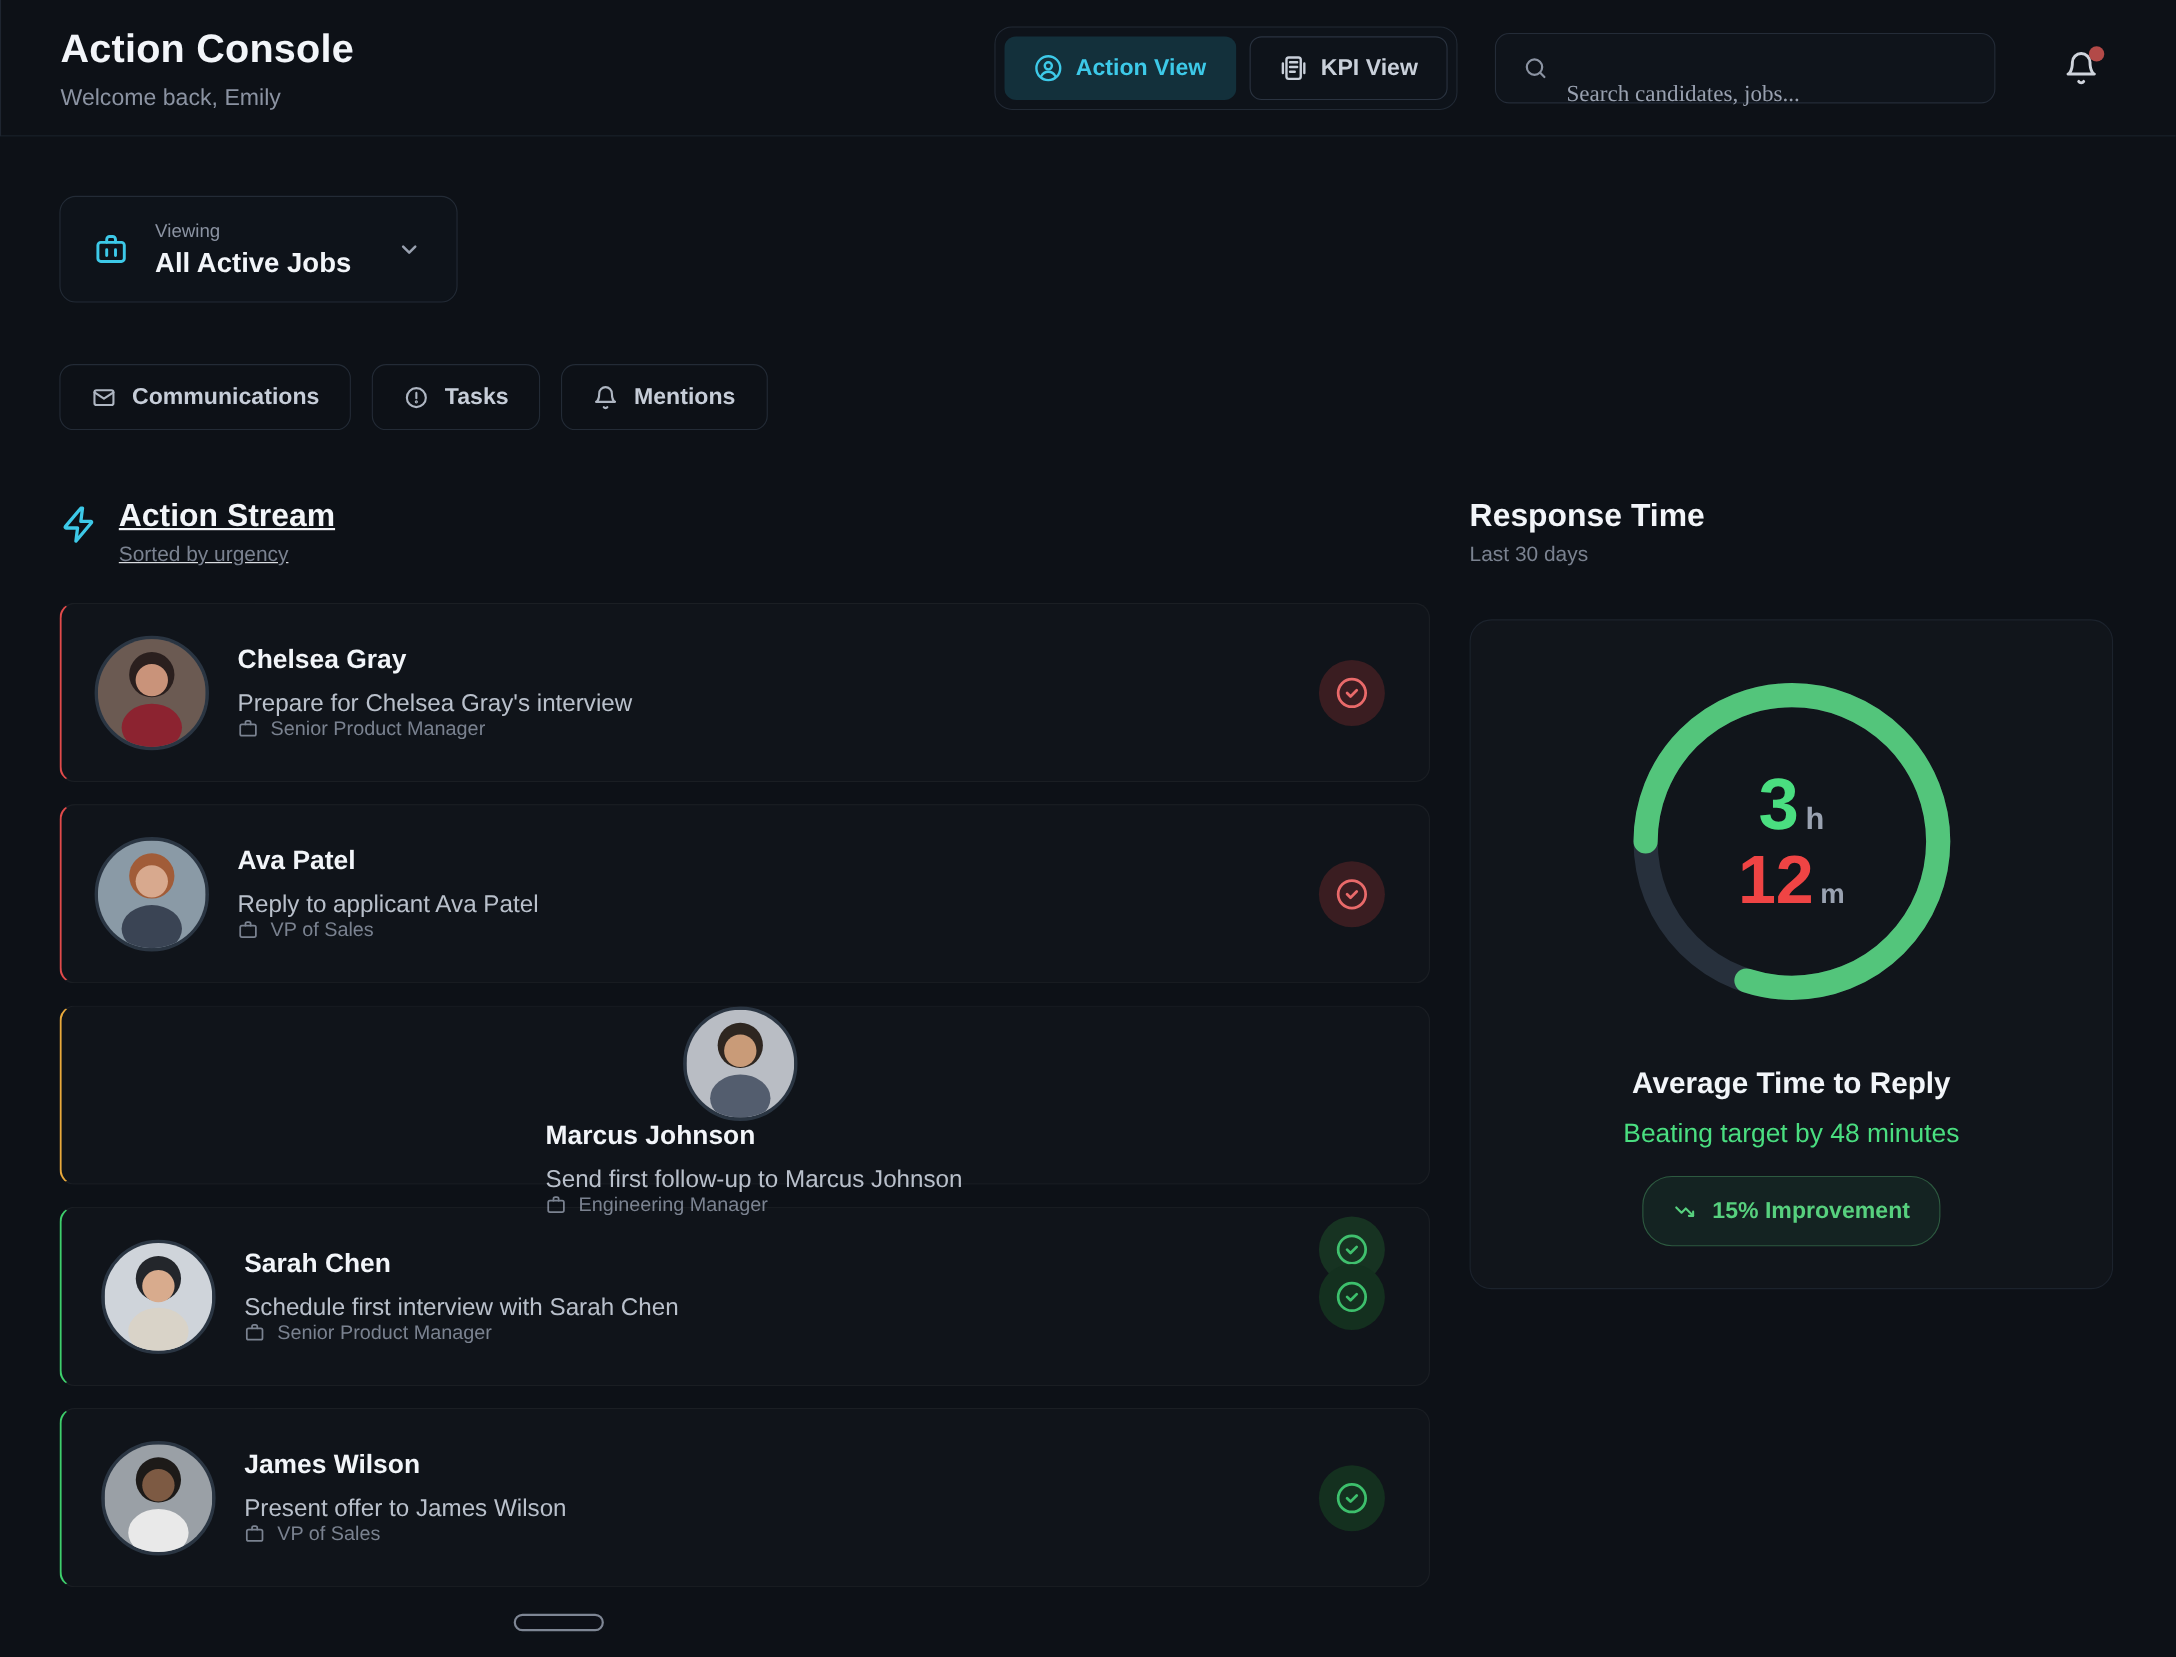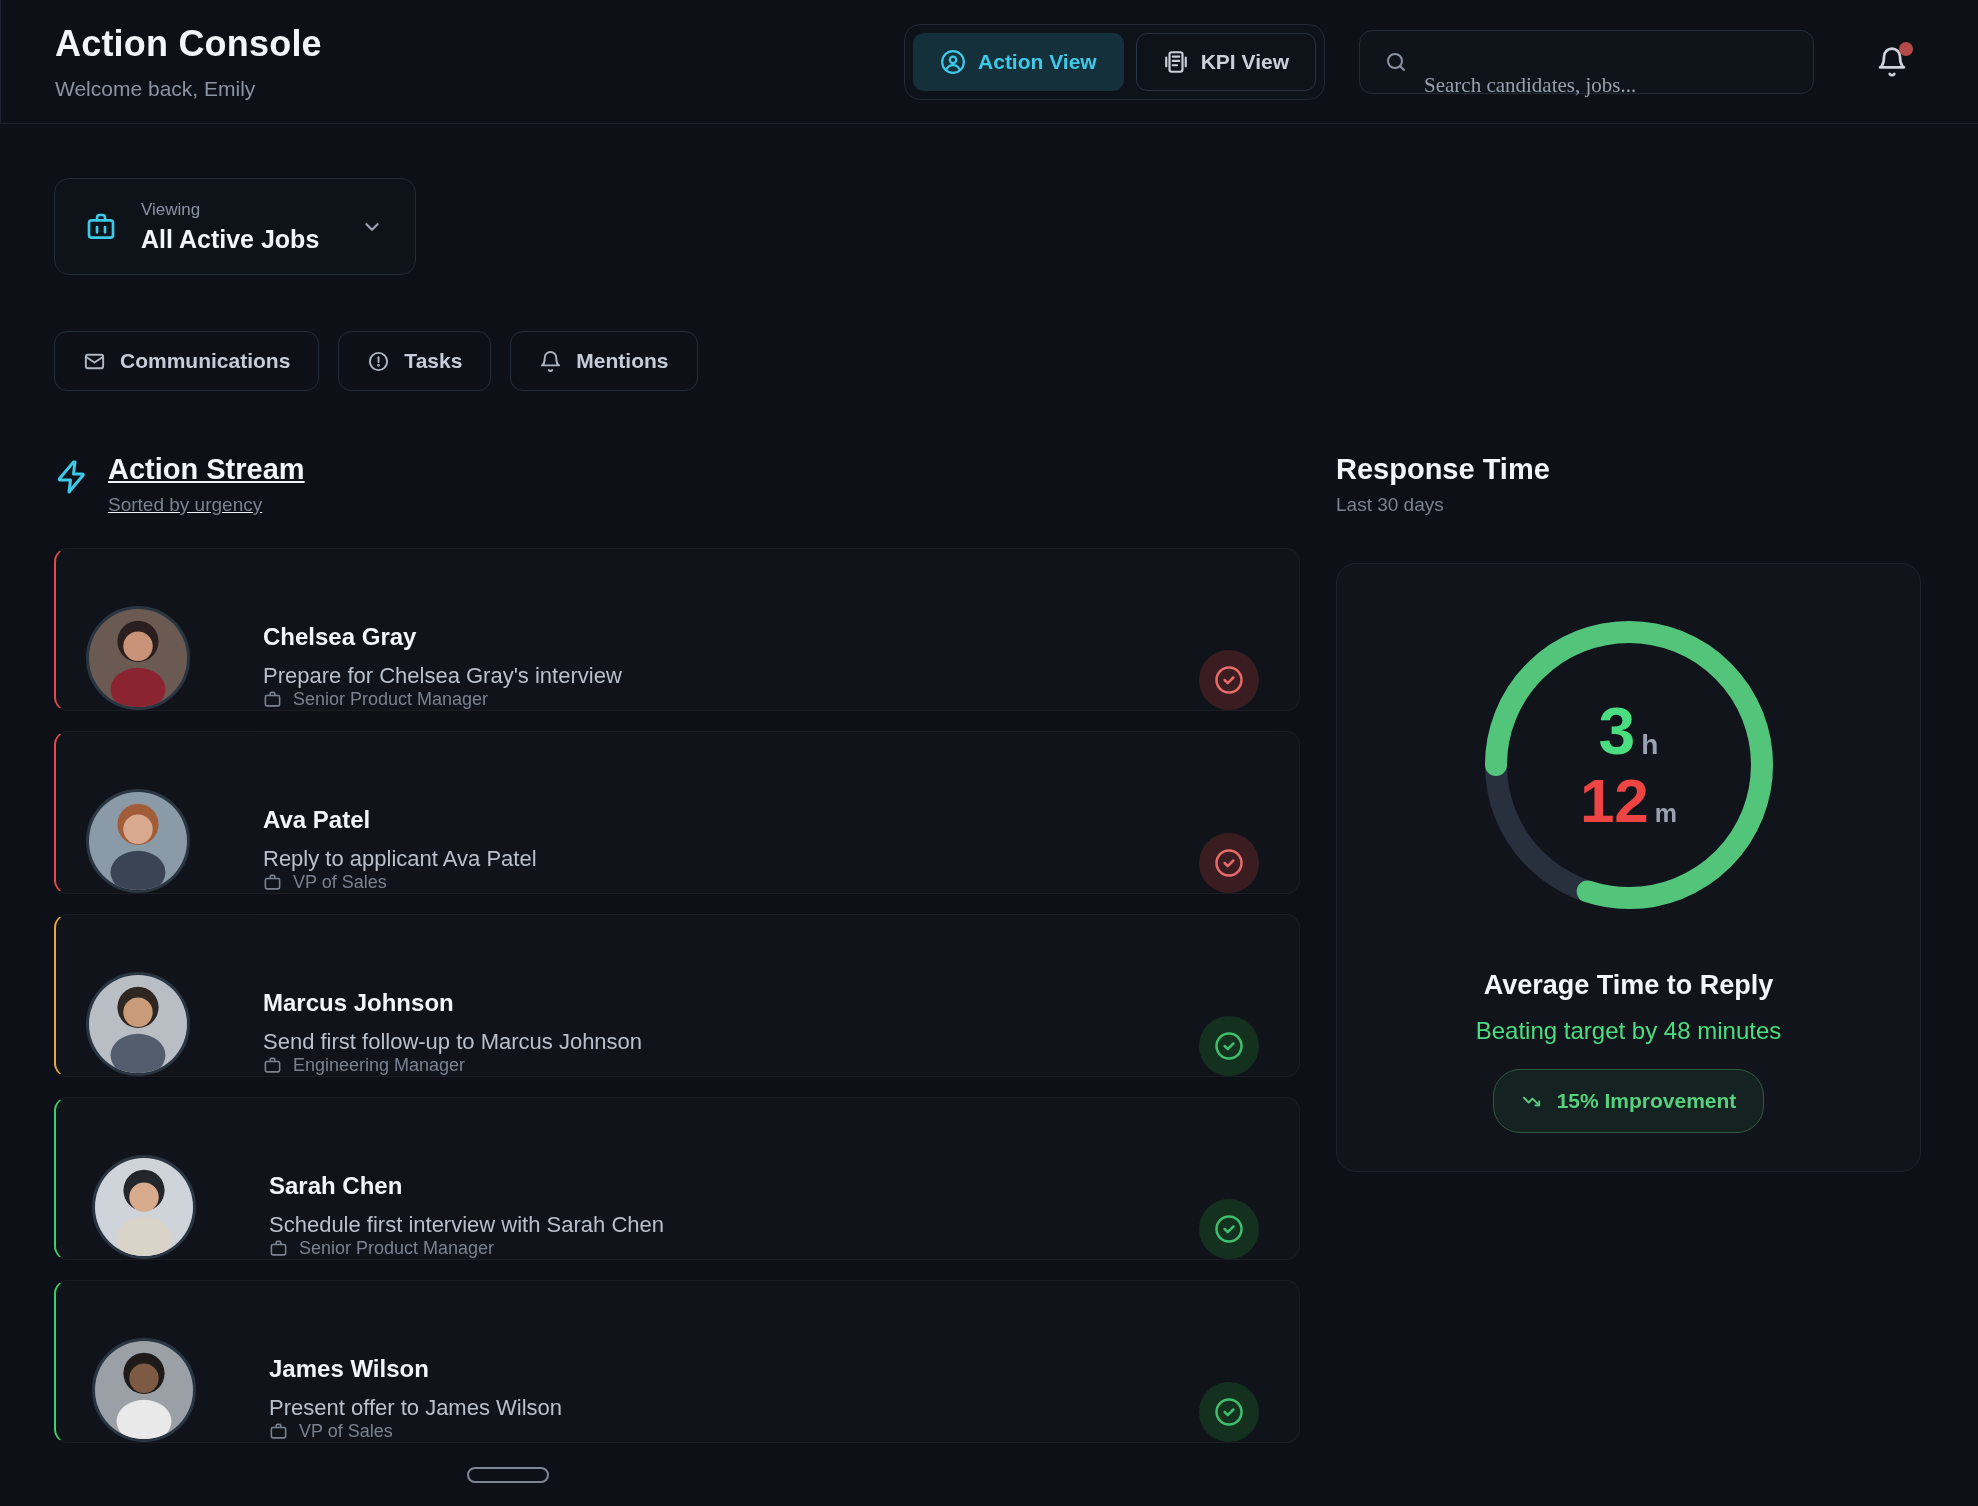--- a/index.html
+++ b/index.html
@@ -97,27 +97,26 @@
   .section-title { font-size:29px; font-weight:700; }
   .section-sub { margin-top:8px; font-size:19px; color:#7a8290; }
 
   .cards { margin-top:32px; display:flex; flex-direction:column; gap:20px; }
   .action-card {
     position:relative;
     height:163px; border-radius:14px;
     background:rgba(255,255,255,0.015);
     border:1px solid rgba(255,255,255,0.045);
     border-left-width:2px;
-    display:flex; align-items:flex-end;
+    display:flex; align-items:center;
     padding:0 40px 0 30px;
     cursor:pointer;
-    gap:47px;
   }
   .u-high { border-left-color:#e14b4b; }
-  .u-med  { border-left-color:#e8a93c; }
+  .u-med  { border-left-color:#e8a93c;flex-direction:column; }
   .u-low  { border-left-color:#3ecf6c;padding-left:36px; }
 
   .avatar {
     width:104px; height:104px; border-radius:50%;
     border:3px solid #2a3542; overflow:hidden; flex:none;
     background:#394350;
   }
   .avatar svg { width:100%; height:100%; display:block; }
   .av-chelsea { --abg:#6b5a52; --skin:#c9937a; --hair:#2a1f1e; --shirt:#8c2330; }
   .av-ava     { --abg:#8a9aa6; --skin:#d8a98e; --hair:#a15c38; --shirt:#3a4454; }

